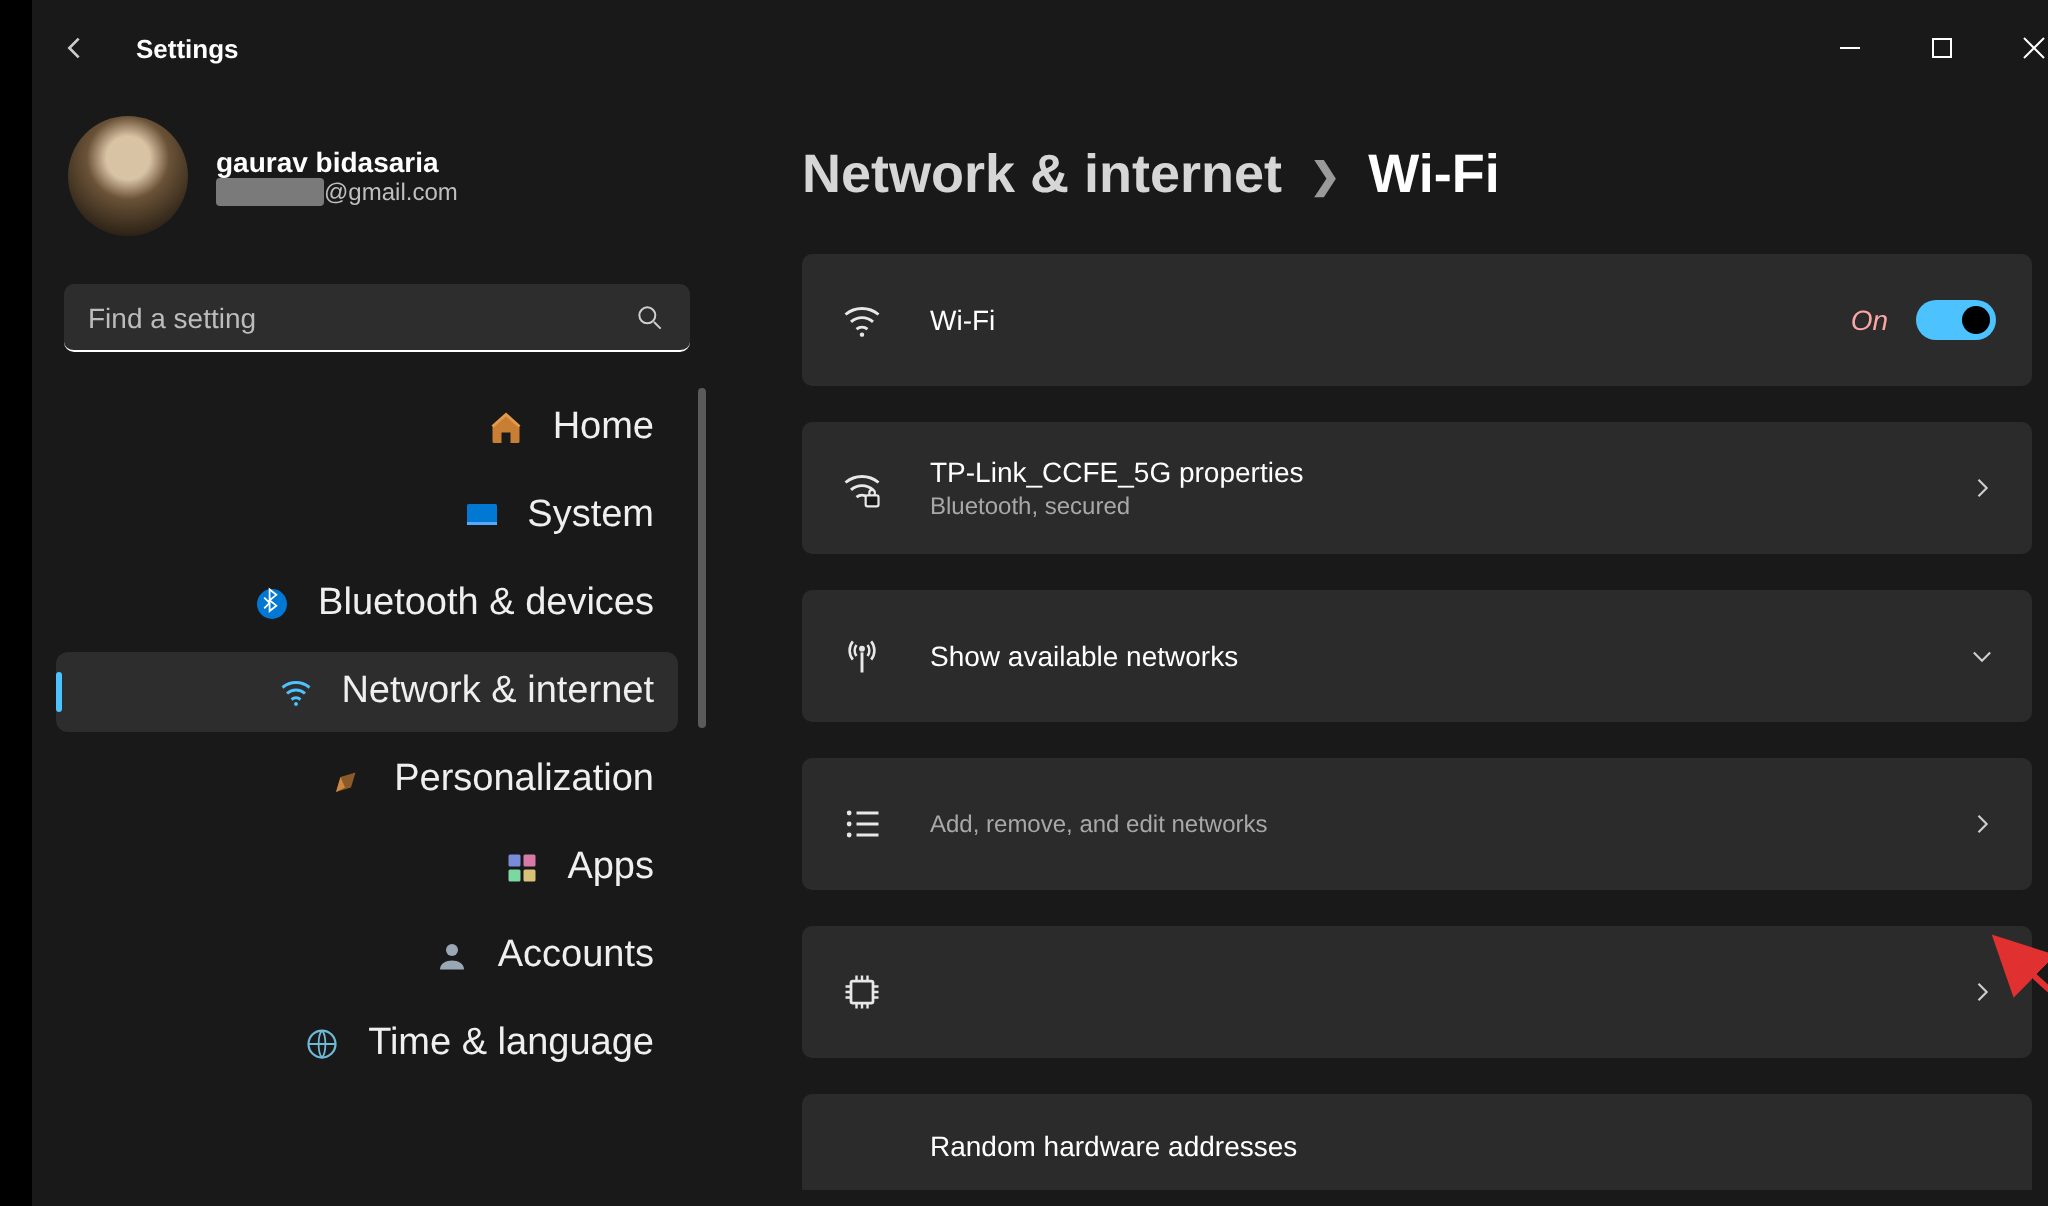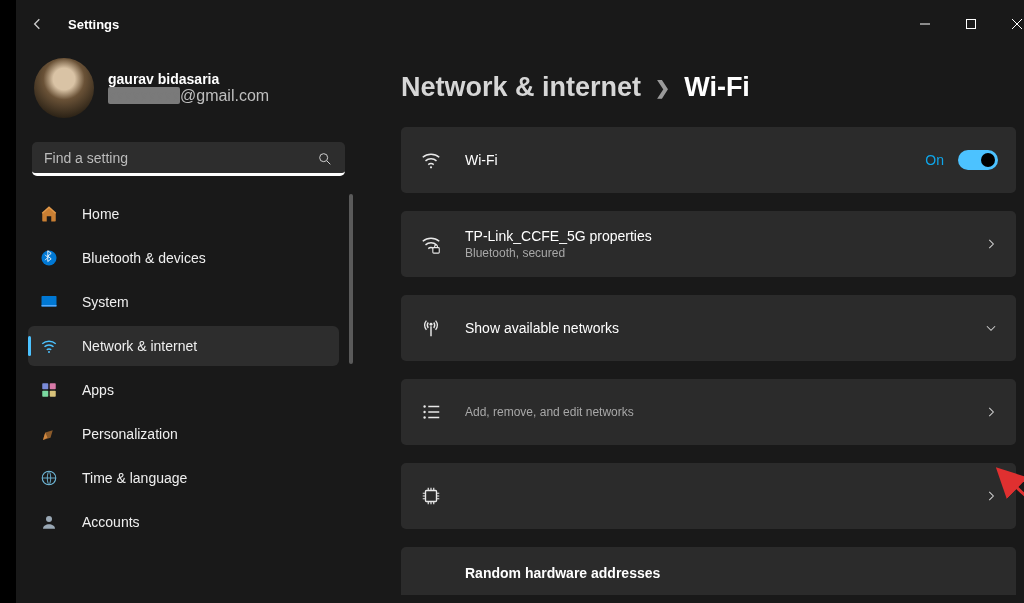--- a/index.html
+++ b/index.html
@@ -12,29 +12,29 @@
   .title-text { font-size: 13px; font-weight: 600; color:#fff; }
   .win-controls { margin-left: auto; display: flex; }
   .win-btn { width: 46px; height: 32px; display: flex; align-items: center; justify-content: center; color: #fff; }
   .win-btn svg { width: 12px; height: 12px; }
   .body { flex: 1; display: flex; min-height: 0; }
   
   .sidebar { width: 345px; padding: 10px 0 0 0; display: flex; flex-direction: column; }
   .profile { display: flex; align-items: center; gap: 14px; padding: 0 18px 18px 18px; }
   .avatar { width: 60px; height: 60px; border-radius: 50%; background: radial-gradient(circle at 50% 35%, #d9c3a5 22%, #6a5237 42%, #2a2115 80%); flex:none; }
   .profile-text .name { font-size: 14px; font-weight: 600; color:#fff; }
-  .profile-text .email { font-size: 16px; color:#bfbfbf; }
+  .profile-text .email { font-size: 12px; color:#bfbfbf; }
   .search-wrap { margin: 6px 16px 18px 16px; position: relative; }
-  .search { width: 100%; height: 34px; border: none; border-radius: 5px; background: #2d2d2d; color: #fff; padding: 0 38px 0 12px; font-size: 14px; outline: none; border-bottom: 3px solid #ffffff; }
+  .search { width: 100%; height: 34px; border: none; border-radius: 5px; background: #2d2d2d; color: #fff; padding: 0 38px 0 12px; font-size: 14px; outline: none; border-bottom: 1px solid #ffffff; }
   .search::placeholder { color: #bcbcbc; }
   .search-icon { position: absolute; right: 12px; top: 50%; transform: translateY(-50%); color: #cfcfcf; }
   .search-icon svg { width:16px; height:16px; display:block; }
   .nav-wrap { flex:1; display:flex; min-height:0; }
   .nav { flex:1; overflow: hidden; padding: 0 10px 0 12px; }
-  .nav-item { display: flex; align-items: center; gap: 24px; height: 40px; border-radius: 6px; padding: 0 12px; margin-bottom: 4px; font-size: 14px; color: #efefef; cursor: pointer; position: relative; }
+  .nav-item { display: flex; align-items: center; gap: 14px; height: 40px; border-radius: 6px; padding: 0 12px; margin-bottom: 4px; font-size: 19px; color: #efefef; cursor: pointer; position: relative; justify-content: flex-end; }
   .nav-item.active { background: #2d2d2d; }
   .nav-item.active::before { content: ""; position: absolute; left: 0; top: 10px; bottom: 10px; width: 3px; background: #4cc2ff; border-radius: 2px; }
   .nav-icon { width: 18px; height: 18px; display:flex; align-items:center; justify-content:center; flex:none; }
   .nav-icon svg { width: 18px; height: 18px; display:block; }
   .side-track { width: 6px; margin: 0 6px 0 0; display:flex; align-items:flex-start; }
   .side-thumb { width: 4px; height: 170px; background: #5a5a5a; border-radius: 3px; margin-top: 0; }
   
   .main { flex: 1; padding: 24px 24px 0 40px; overflow: hidden; position: relative; }
   .breadcrumb { display: flex; align-items: center; gap: 14px; font-size: 27px; font-weight: 600; margin-bottom: 24px; }
   .bc-parent { color: #d6d6d6; }
@@ -42,24 +42,24 @@
   .bc-current { color: #fff; }
   .card { background: #2b2b2b; border-radius: 5px; padding: 0 18px; display: flex; align-items: center; min-height: 66px; margin-bottom: 4px; cursor: pointer; }
   .card-icon { width: 24px; height: 24px; margin-right: 22px; display:flex; align-items:center; justify-content:center; color:#e8e8e8; flex:none; }
   .card-icon svg { width: 22px; height: 22px; display:block; }
   .card-text { display: flex; flex-direction: column; gap: 2px; }
   .card-title { font-size: 14px; color: #fff; }
   .card-sub { font-size: 12px; color: #a8a8a8; }
   .card-action { margin-left: auto; display:flex; align-items:center; gap:10px; }
   .chev { color:#cfcfcf; }
   .chev svg { width:14px; height:14px; display:block; }
-  .toggle-label { font-size: 14px; color:#0ea5e9; margin-right:4px; }
+  .toggle-label { font-size: 14px; color:#fca5a5; margin-right:4px;font-style:italic; }
   .toggle { width: 40px; height: 20px; border-radius: 10px; background: #4cc2ff; position: relative; }
   .toggle::after { content:""; position:absolute; right:3px; top:3px; width:14px; height:14px; background:#000; border-radius:50%; }
-  .card.partial { min-height: 48px; padding-top:18px; align-items:flex-start; border-radius:5px 5px 0 0;font-weight:bold; }
+  .card.partial { min-height: 48px; padding-top:18px; align-items:flex-start; border-radius:5px 5px 0 0; }
   
   .arrow-annot { position: absolute; left: 640px; top: 428px; width: 130px; height: 80px; pointer-events: none; }
   .arrow-annot svg { width:100%; height:100%; overflow:visible; }
 </style>
 </head>
 <body>
 
 <div class="window">
 
   <div class="titlebar">
@@ -123,89 +123,89 @@
                   <path d="M3 11l9-8 9 8v10a1 1 0 0 1-1 1h-5v-7h-6v7H4a1 1 0 0 1-1-1z" fill="#c97f33" stroke="#c97f33" stroke-width="0"></path>
                   <path d="M3 11l9-8 9 8" fill="none" stroke="#e49a4a" stroke-width="2"></path>
                 </svg>
             </span>
             <span>Home</span>
           </div>
 
           <div class="nav-item">
             <span class="nav-icon">
               <svg viewBox="0 0 24 24">
+                  <rect x="2" y="4" width="20" height="14" rx="1" fill="#0078d4"></rect>
+                  <rect x="2" y="16" width="20" height="2" fill="#55aaff"></rect>
+                </svg>
+            </span>
+            <span>System</span>
+          </div>
+
+          <div class="nav-item">
+            <span class="nav-icon">
+              <svg viewBox="0 0 24 24">
                   <circle cx="12" cy="12" r="10" fill="#0078d4"></circle>
                   <path d="M11 6v12l5-4-5-4 5-4-5-4zM11 12L7 8M11 12l-4 4" fill="none" stroke="#fff" stroke-width="1.3" transform="translate(0.5 0.5) scale(0.9)"></path>
                 </svg>
             </span>
             <span>Bluetooth &amp; devices</span>
-          </div>
-
-          <div class="nav-item">
-            <span class="nav-icon">
-              <svg viewBox="0 0 24 24">
-                  <rect x="2" y="4" width="20" height="14" rx="1" fill="#0078d4"></rect>
-                  <rect x="2" y="16" width="20" height="2" fill="#55aaff"></rect>
-                </svg>
-            </span>
-            <span>System</span>
           </div>
 
           <div class="nav-item active">
             <span class="nav-icon">
               <svg viewBox="0 0 24 24">
                   <path d="M3 9a14 14 0 0 1 18 0" fill="none" stroke="#4cc2ff" stroke-width="2"></path>
                   <path d="M6 13a9 9 0 0 1 12 0" fill="none" stroke="#4cc2ff" stroke-width="2"></path>
                   <path d="M9 17a5 5 0 0 1 6 0" fill="none" stroke="#4cc2ff" stroke-width="2"></path>
                   <circle cx="12" cy="20" r="1.3" fill="#4cc2ff"></circle>
                 </svg>
             </span>
             <span>Network &amp; internet</span>
           </div>
 
           <div class="nav-item">
             <span class="nav-icon">
               <svg viewBox="0 0 24 24">
+                  <path d="M4 20l3-10 10-3-3 10z" fill="#8a5a2a"></path>
+                  <path d="M4 20l3-10 3 7z" fill="#d08840"></path>
+                </svg>
+            </span>
+            <span>Personalization</span>
+          </div>
+
+          <div class="nav-item">
+            <span class="nav-icon">
+              <svg viewBox="0 0 24 24">
                   <rect x="3" y="3" width="8" height="8" rx="1" fill="#7a8bd8"></rect>
                   <rect x="13" y="3" width="8" height="8" rx="1" fill="#d87aa8"></rect>
                   <rect x="3" y="13" width="8" height="8" rx="1" fill="#7ad8a0"></rect>
                   <rect x="13" y="13" width="8" height="8" rx="1" fill="#d8c27a"></rect>
                 </svg>
             </span>
             <span>Apps</span>
           </div>
 
           <div class="nav-item">
             <span class="nav-icon">
               <svg viewBox="0 0 24 24">
-                  <path d="M4 20l3-10 10-3-3 10z" fill="#8a5a2a"></path>
-                  <path d="M4 20l3-10 3 7z" fill="#d08840"></path>
-                </svg>
-            </span>
-            <span>Personalization</span>
+                  <circle cx="12" cy="8" r="4" fill="#9aa8b5"></circle>
+                  <path d="M4 21c0-4 4-6 8-6s8 2 8 6" fill="#9aa8b5"></path>
+                </svg>
+            </span>
+            <span>Accounts</span>
           </div>
 
           <div class="nav-item">
             <span class="nav-icon">
               <svg viewBox="0 0 24 24">
                   <circle cx="12" cy="12" r="9" fill="none" stroke="#6fb8d8" stroke-width="1.5"></circle>
                   <path d="M12 3c3 3 3 15 0 18M12 3c-3 3-3 15 0 18M3 12h18" fill="none" stroke="#6fb8d8" stroke-width="1.2"></path>
                 </svg>
             </span>
             <span>Time &amp; language</span>
-          </div>
-
-          <div class="nav-item">
-            <span class="nav-icon">
-              <svg viewBox="0 0 24 24">
-                  <circle cx="12" cy="8" r="4" fill="#9aa8b5"></circle>
-                  <path d="M4 21c0-4 4-6 8-6s8 2 8 6" fill="#9aa8b5"></path>
-                </svg>
-            </span>
-            <span>Accounts</span>
           </div>
 
         </div>
         <div class="side-track">
           <div class="side-thumb"></div>
         </div>
       </div>
     </div>
 
     <div class="main">

